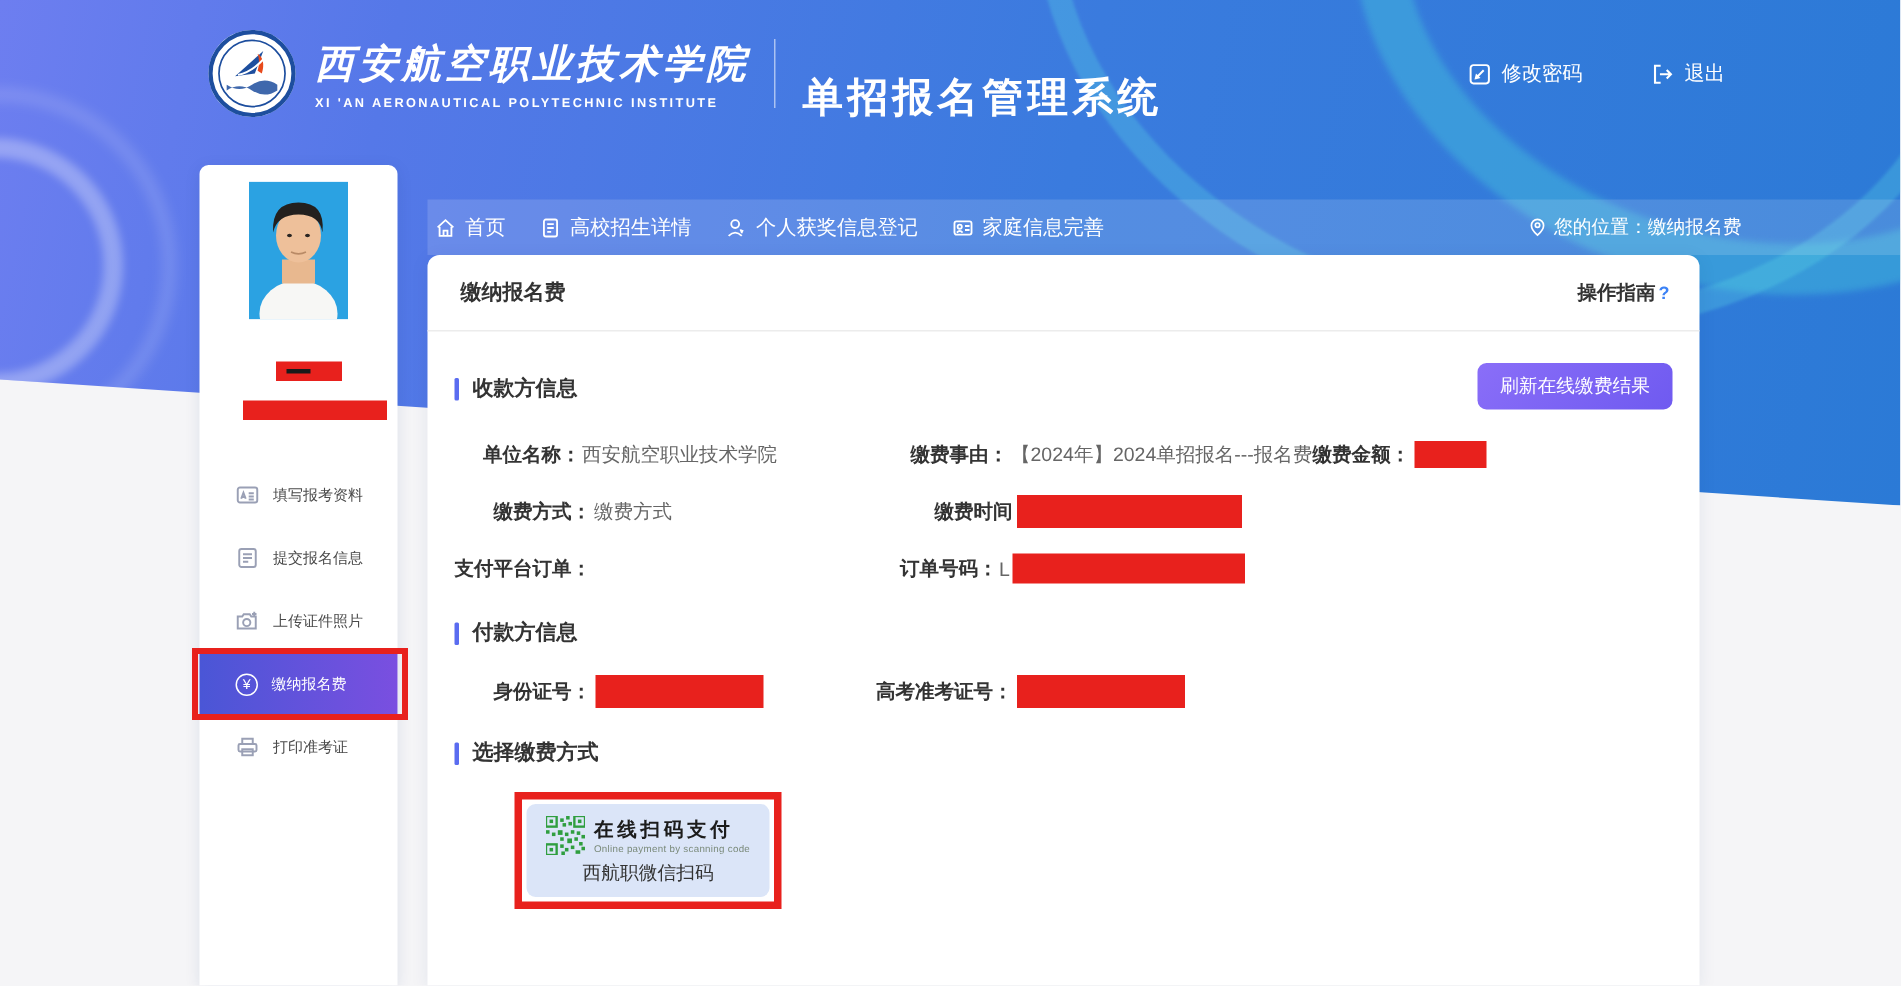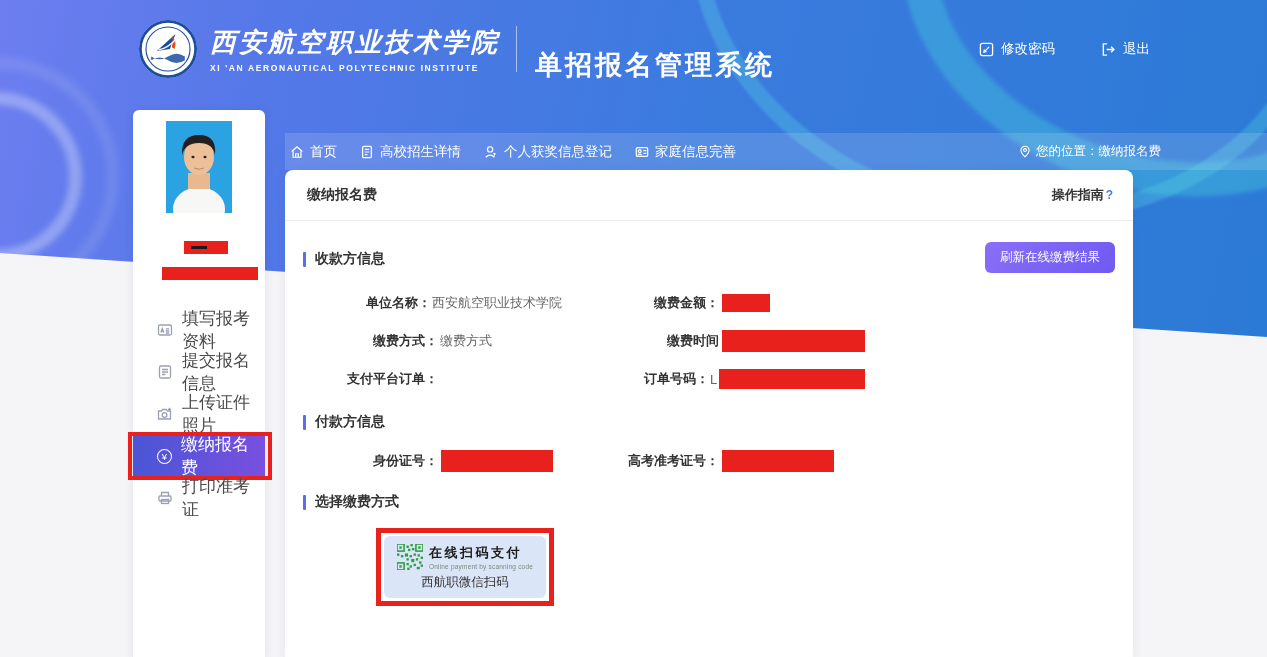--- a/index.html
+++ b/index.html
@@ -57,21 +57,21 @@
   }
   .id-photo { position:absolute; left:33px; top:11px; width:66px; height:92px; overflow:hidden; }
   .redact { background:#e8211d; display:inline-block; vertical-align:middle; }
   .sb-red1 { position:absolute; left:51px; top:131px; width:44px; height:13px; }
   .sb-red1::after { content:""; position:absolute; left:7px; top:5px; width:16px; height:3px; background:#1a1a1a; }
   .sb-red2 { position:absolute; left:29px; top:157px; width:96px; height:13px; }
 
   .menu { position:absolute; left:0; top:199px; width:100%; }
   .menu-item {
     height:42px; display:flex; align-items:center; gap:9px; padding-left:24px;
-    font-size:17px; color:#4a4a4a; cursor:pointer; position:relative;
+    font-size:10px; color:#4a4a4a; cursor:pointer; position:relative;
   }
   .menu-item .mi-icon { color:#9aa0b5; display:flex; }
   .menu-item.active {
     background:linear-gradient(90deg,#4a56d6,#7a4fe0); color:#fff; height:40px; margin:1px 0;
   }
   .menu-item.active .mi-icon { color:#fff; }
   .active-annotation {
     position:absolute; left:-5px; right:-7px; top:-4px; bottom:-4px;
     border:4px solid #e8211d; pointer-events:none;
   }
@@ -97,37 +97,36 @@
 
   .section-title { position:absolute; left:18px; display:flex; align-items:center; gap:9px;
     font-size:14px; font-weight:bold; color:#333;justify-content:space-between; }
   .section-title .bar { width:3px; height:15px; background:#5a6cf0; border-radius:1px; }
   .st-payee { top:80px; }
   .st-payer { top:243px; }
   .st-paymethod { top:323px; }
 
   .f-row { position:absolute; left:37px; right:10px; display:grid; grid-template-columns:278px 265px auto; }
   .r1 { top:122px; } .r2 { top:160px; } .r3 { top:198px; } .r-payer { top:280px; }
-  .cell { display:flex; align-items:center; min-height:22px;margin-left:44px; }
+  .cell { display:flex; align-items:center; min-height:22px; }
   .lbl { font-size:13px; font-weight:bold; color:#333; text-align:right; white-space:nowrap; flex:0 0 auto; }
   .lbl1 { width:64px; } .lbl2 { width:72px; } .lbl3 { width:75px; }
   .lbl2.wide { width:95px; margin-left:-23px; } .lbl3.wide { width:92px; margin-left:-17px; }
   .val { font-size:13px; color:#666; margin-left:2px; white-space:nowrap; }
   .rd-amount { width:48px; height:18px; margin-left:3px; }
   .rd-time { width:150px; height:22px; margin-left:3px; }
   .rd-order { width:155px; height:20px; margin-left:2px; }
   .rd-name { width:50px; height:20px; margin-left:3px; }
   .rd-id { width:112px; height:22px; margin-left:3px; }
   .rd-exam { width:112px; height:22px; margin-left:3px; }
 
   
   .pay-annotation {
     position:absolute; left:58px; top:358px; width:178px; height:78px;
     border:5px solid #e8211d;
-    margin-left:33px;
   }
   .pay-card {
     position:absolute; left:3px; top:3px; right:3px; bottom:3px;
     background:#dbe5f8; border-radius:6px; cursor:pointer;
     display:flex; flex-direction:column; align-items:center; justify-content:center; gap:2px;
   }
   .pay-top { display:flex; align-items:center; gap:6px; }
   .pay-text { display:flex; flex-direction:column; }
   .pay-title { font-size:13px; font-weight:bold; color:#1c1c1c; letter-spacing:2.5px; white-space:nowrap; }
   .pay-sub { font-size:6.5px; color:#7a8a7a; margin-top:1px; letter-spacing:.2px; white-space:nowrap; }
@@ -314,20 +313,24 @@
 
   <div class="section-title st-payee">
     <span class="bar"></span>
     <span>收款方信息</span>
   </div>
 
   <div class="f-row r1">
     <div class="cell">
       <span class="lbl lbl1">单位名称：</span>
       <span class="val">西安航空职业技术学院</span>
+    </div>
+    <div class="cell">
+      <span class="lbl lbl2">缴费事由：</span>
+      <span class="val">【2024年】2024单招报名---报名费</span>
     </div>
     <div class="cell">
       <span class="lbl lbl3">缴费金额：</span>
       <span class="redact rd-amount"></span>
     </div>
   </div>
 
   <div class="f-row r2">
     <div class="cell">
       <span class="lbl lbl2">缴费方式：</span>

